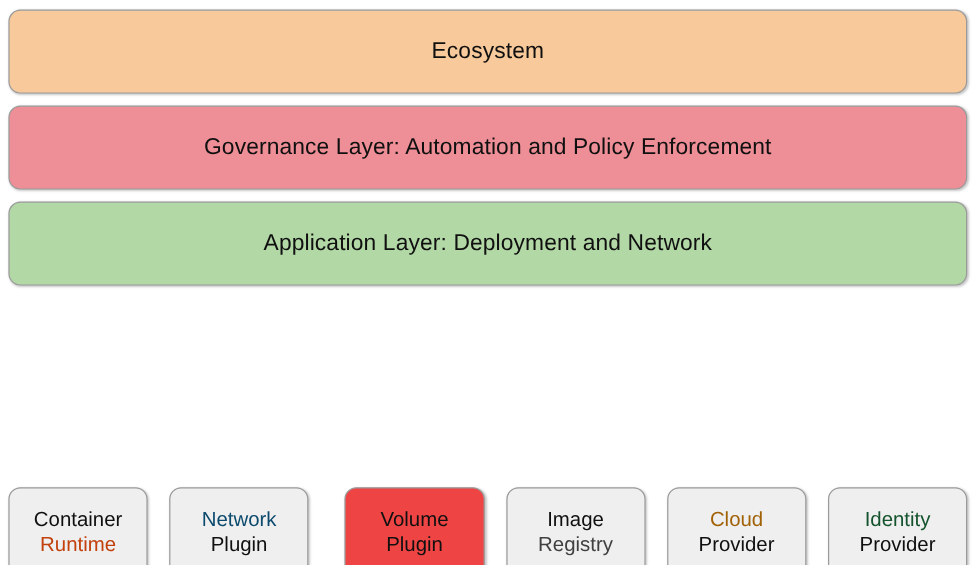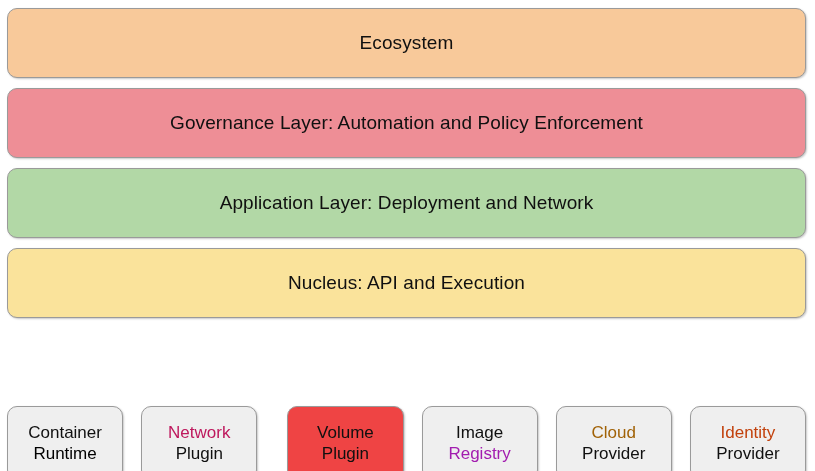--- a/index.html
+++ b/index.html
@@ -91,53 +91,50 @@
 
 
     <div class="layer-band" style="background-color: rgb(238, 142, 150); border-color: rgb(154, 154, 154); justify-content: center;">
       <span class="layer-label" style="color: rgb(16, 16, 16);">Governance Layer: Automation and Policy Enforcement</span>
     </div>
 
     <div class="layer-band" style="background-color: rgb(178, 216, 166); border-color: rgb(154, 154, 154);">
       <span class="layer-label" style="color: rgb(16, 16, 16);">Application Layer: Deployment and Network</span>
     </div>
 
-    <div class="layer-band" style="background-color: rgb(250, 227, 155); border-color: rgb(154, 154, 154);">
-      <span class="layer-label" style="color: rgb(16, 16, 16);">Nucleus: API and Execution</span>
-    </div>
 
   </div>
 
   <div class="component-row">
 
     <div class="component-box" style="background-color: rgb(239, 239, 239); border-color: rgb(154, 154, 154);">
       <span class="component-line" style="color: rgb(16, 16, 16);">Container</span>
-      <span class="component-line" style="color: #000000;">Runtime</span>
+      <span class="component-line" style="color: #c2410c;">Runtime</span>
     </div>
 
     <div class="component-box" style="background-color: rgb(239, 239, 239); border-color: rgb(154, 154, 154);">
-      <span class="component-line" style="color: #be185d;">Network</span>
+      <span class="component-line" style="color: #0c4a6e;">Network</span>
       <span class="component-line" style="color: rgb(16, 16, 16);">Plugin</span>
     </div>
 
     <div class="component-box" style="background-color: #ef4444; border-color: rgb(154, 154, 154); margin-left: 12px;">
       <span class="component-line" style="color: rgb(16, 16, 16);">Volume</span>
       <span class="component-line" style="color: rgb(16, 16, 16);">Plugin</span>
     </div>
 
     <div class="component-box" style="background-color: rgb(239, 239, 239); border-color: rgb(154, 154, 154); align-items: center;">
       <span class="component-line" style="color: rgb(16, 16, 16);">Image</span>
-      <span class="component-line" style="color: #a21caf;">Registry</span>
+      <span class="component-line" style="color: #404040;">Registry</span>
     </div>
 
     <div class="component-box" style="background-color: rgb(239, 239, 239); border-color: rgb(154, 154, 154);">
       <span class="component-line" style="color: #a16207;">Cloud</span>
       <span class="component-line" style="color: rgb(16, 16, 16);">Provider</span>
     </div>
 
     <div class="component-box" style="background-color: rgb(239, 239, 239); border-color: rgb(154, 154, 154);">
-      <span class="component-line" style="color: #c2410c;">Identity</span>
+      <span class="component-line" style="color: #14532d;">Identity</span>
       <span class="component-line" style="color: rgb(16, 16, 16);">Provider</span>
     </div>
 
   </div>
 
 </div>
 
 </body></html>

